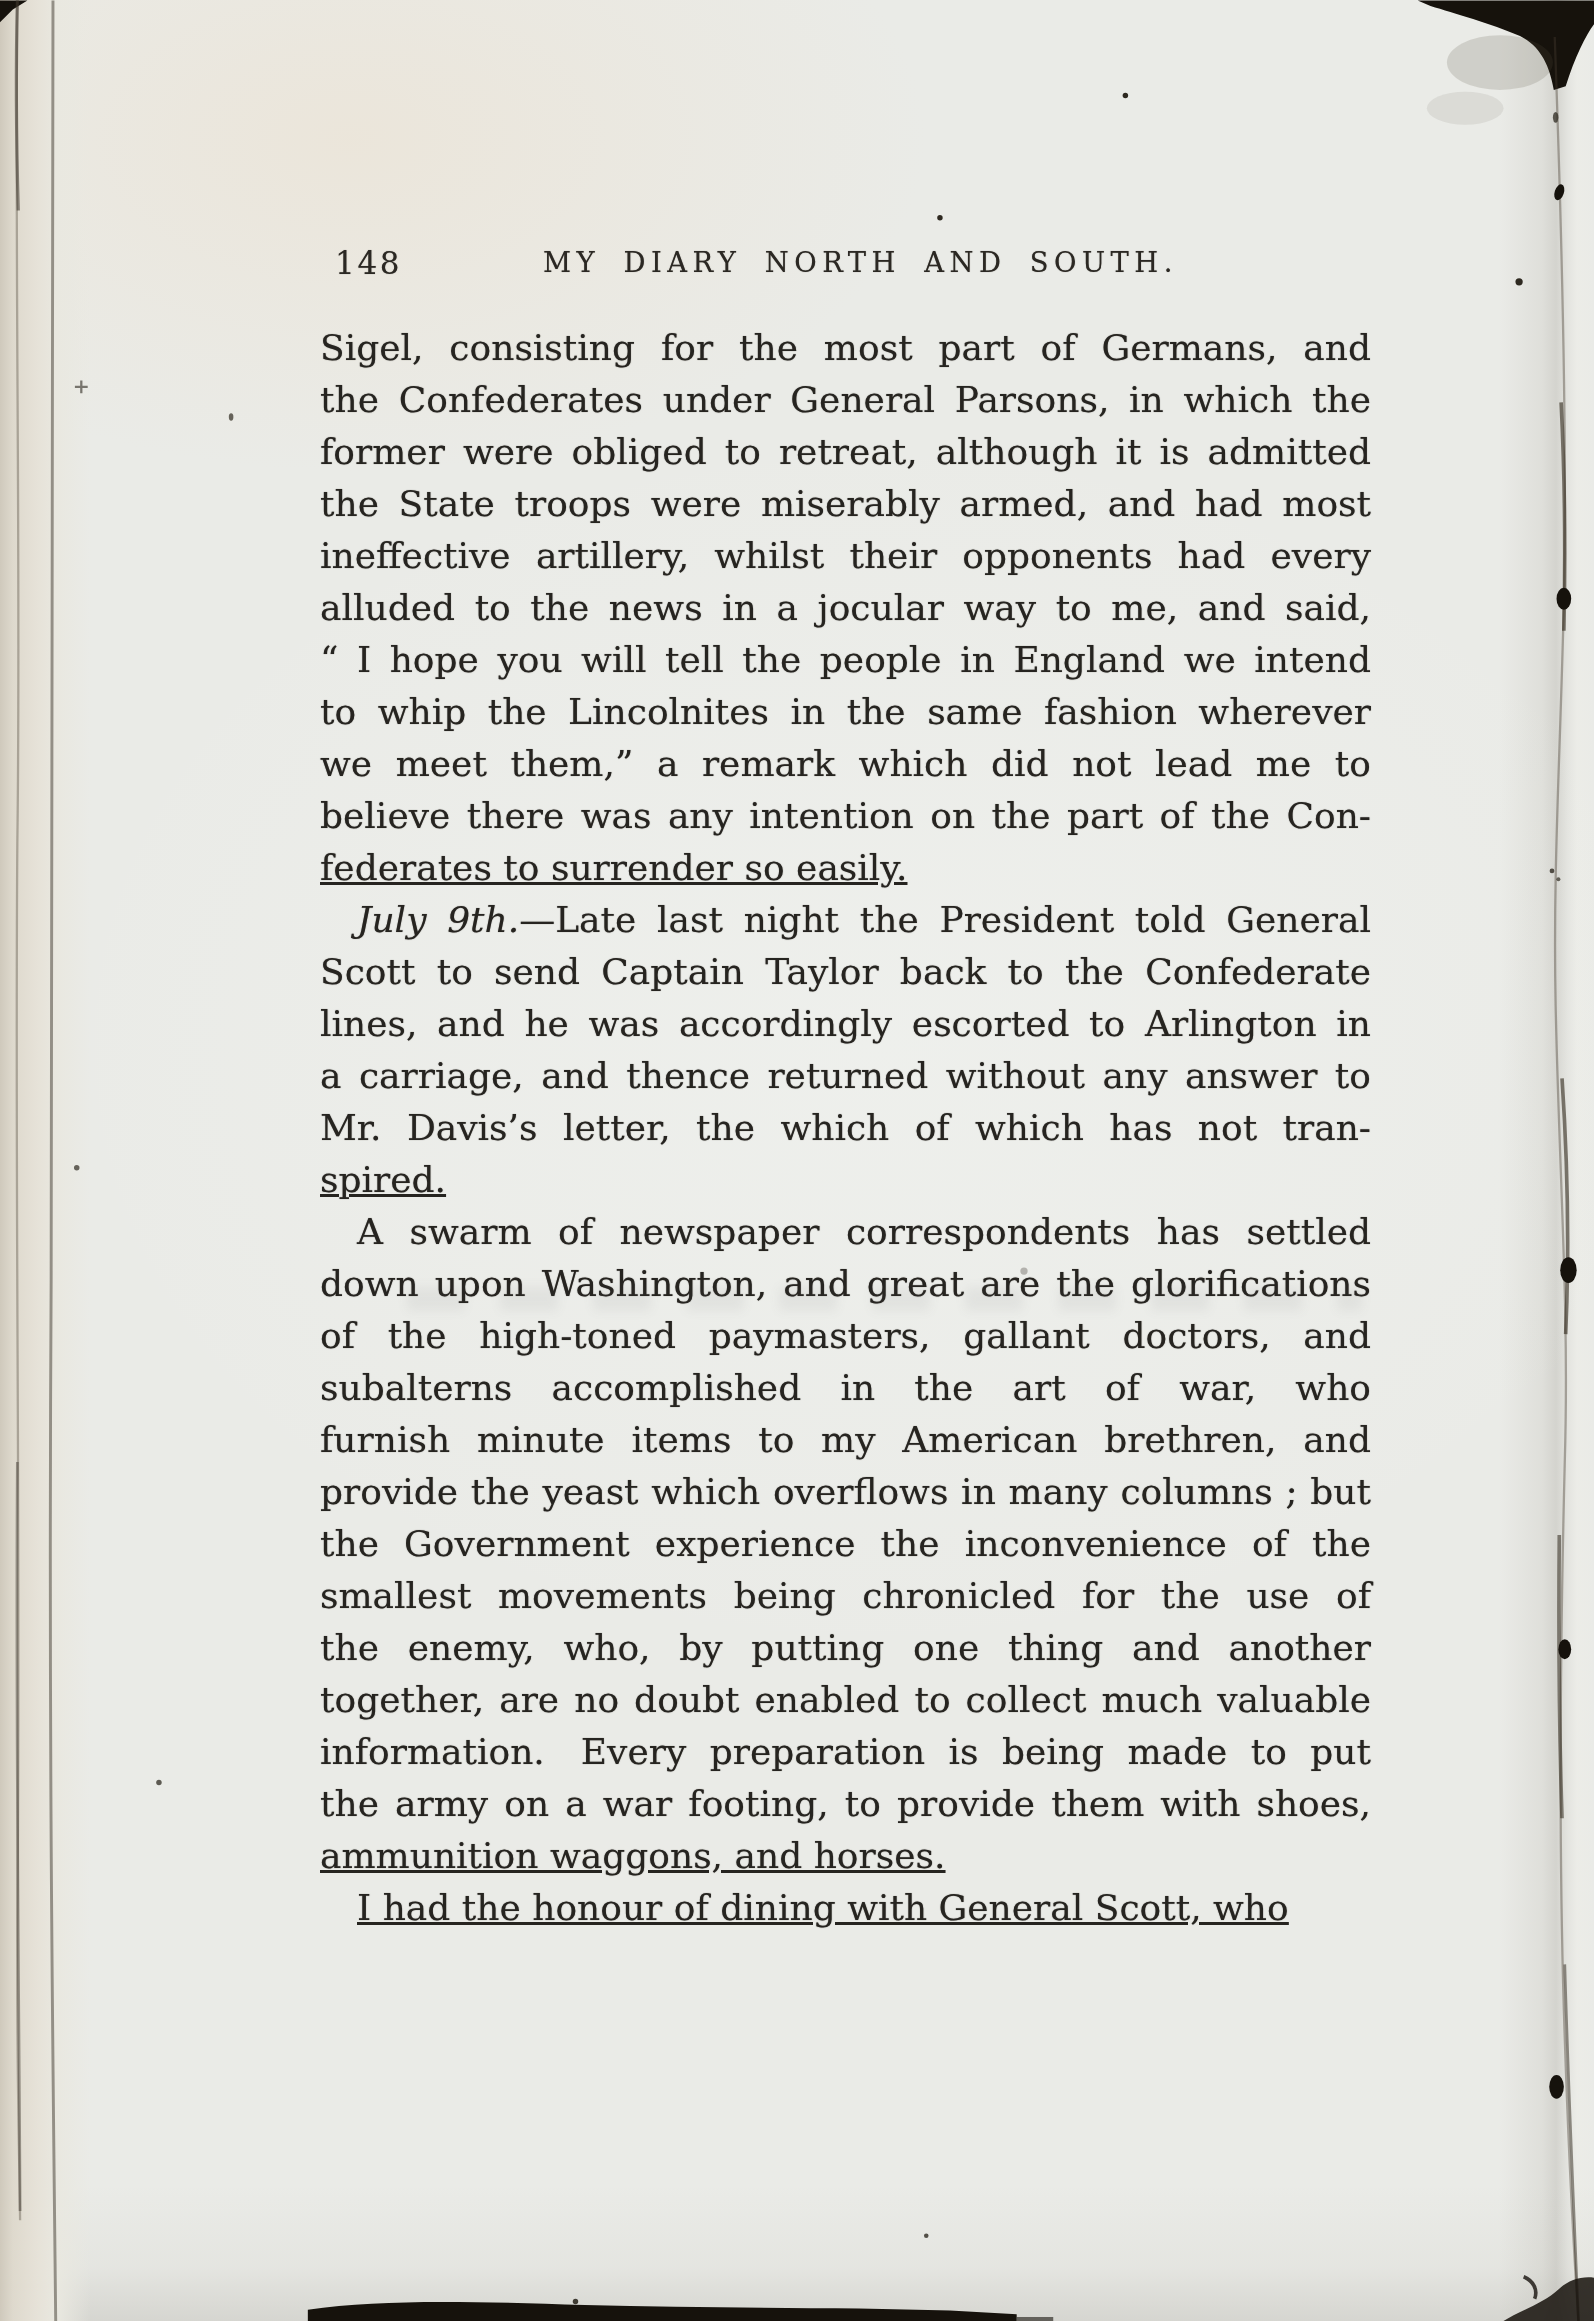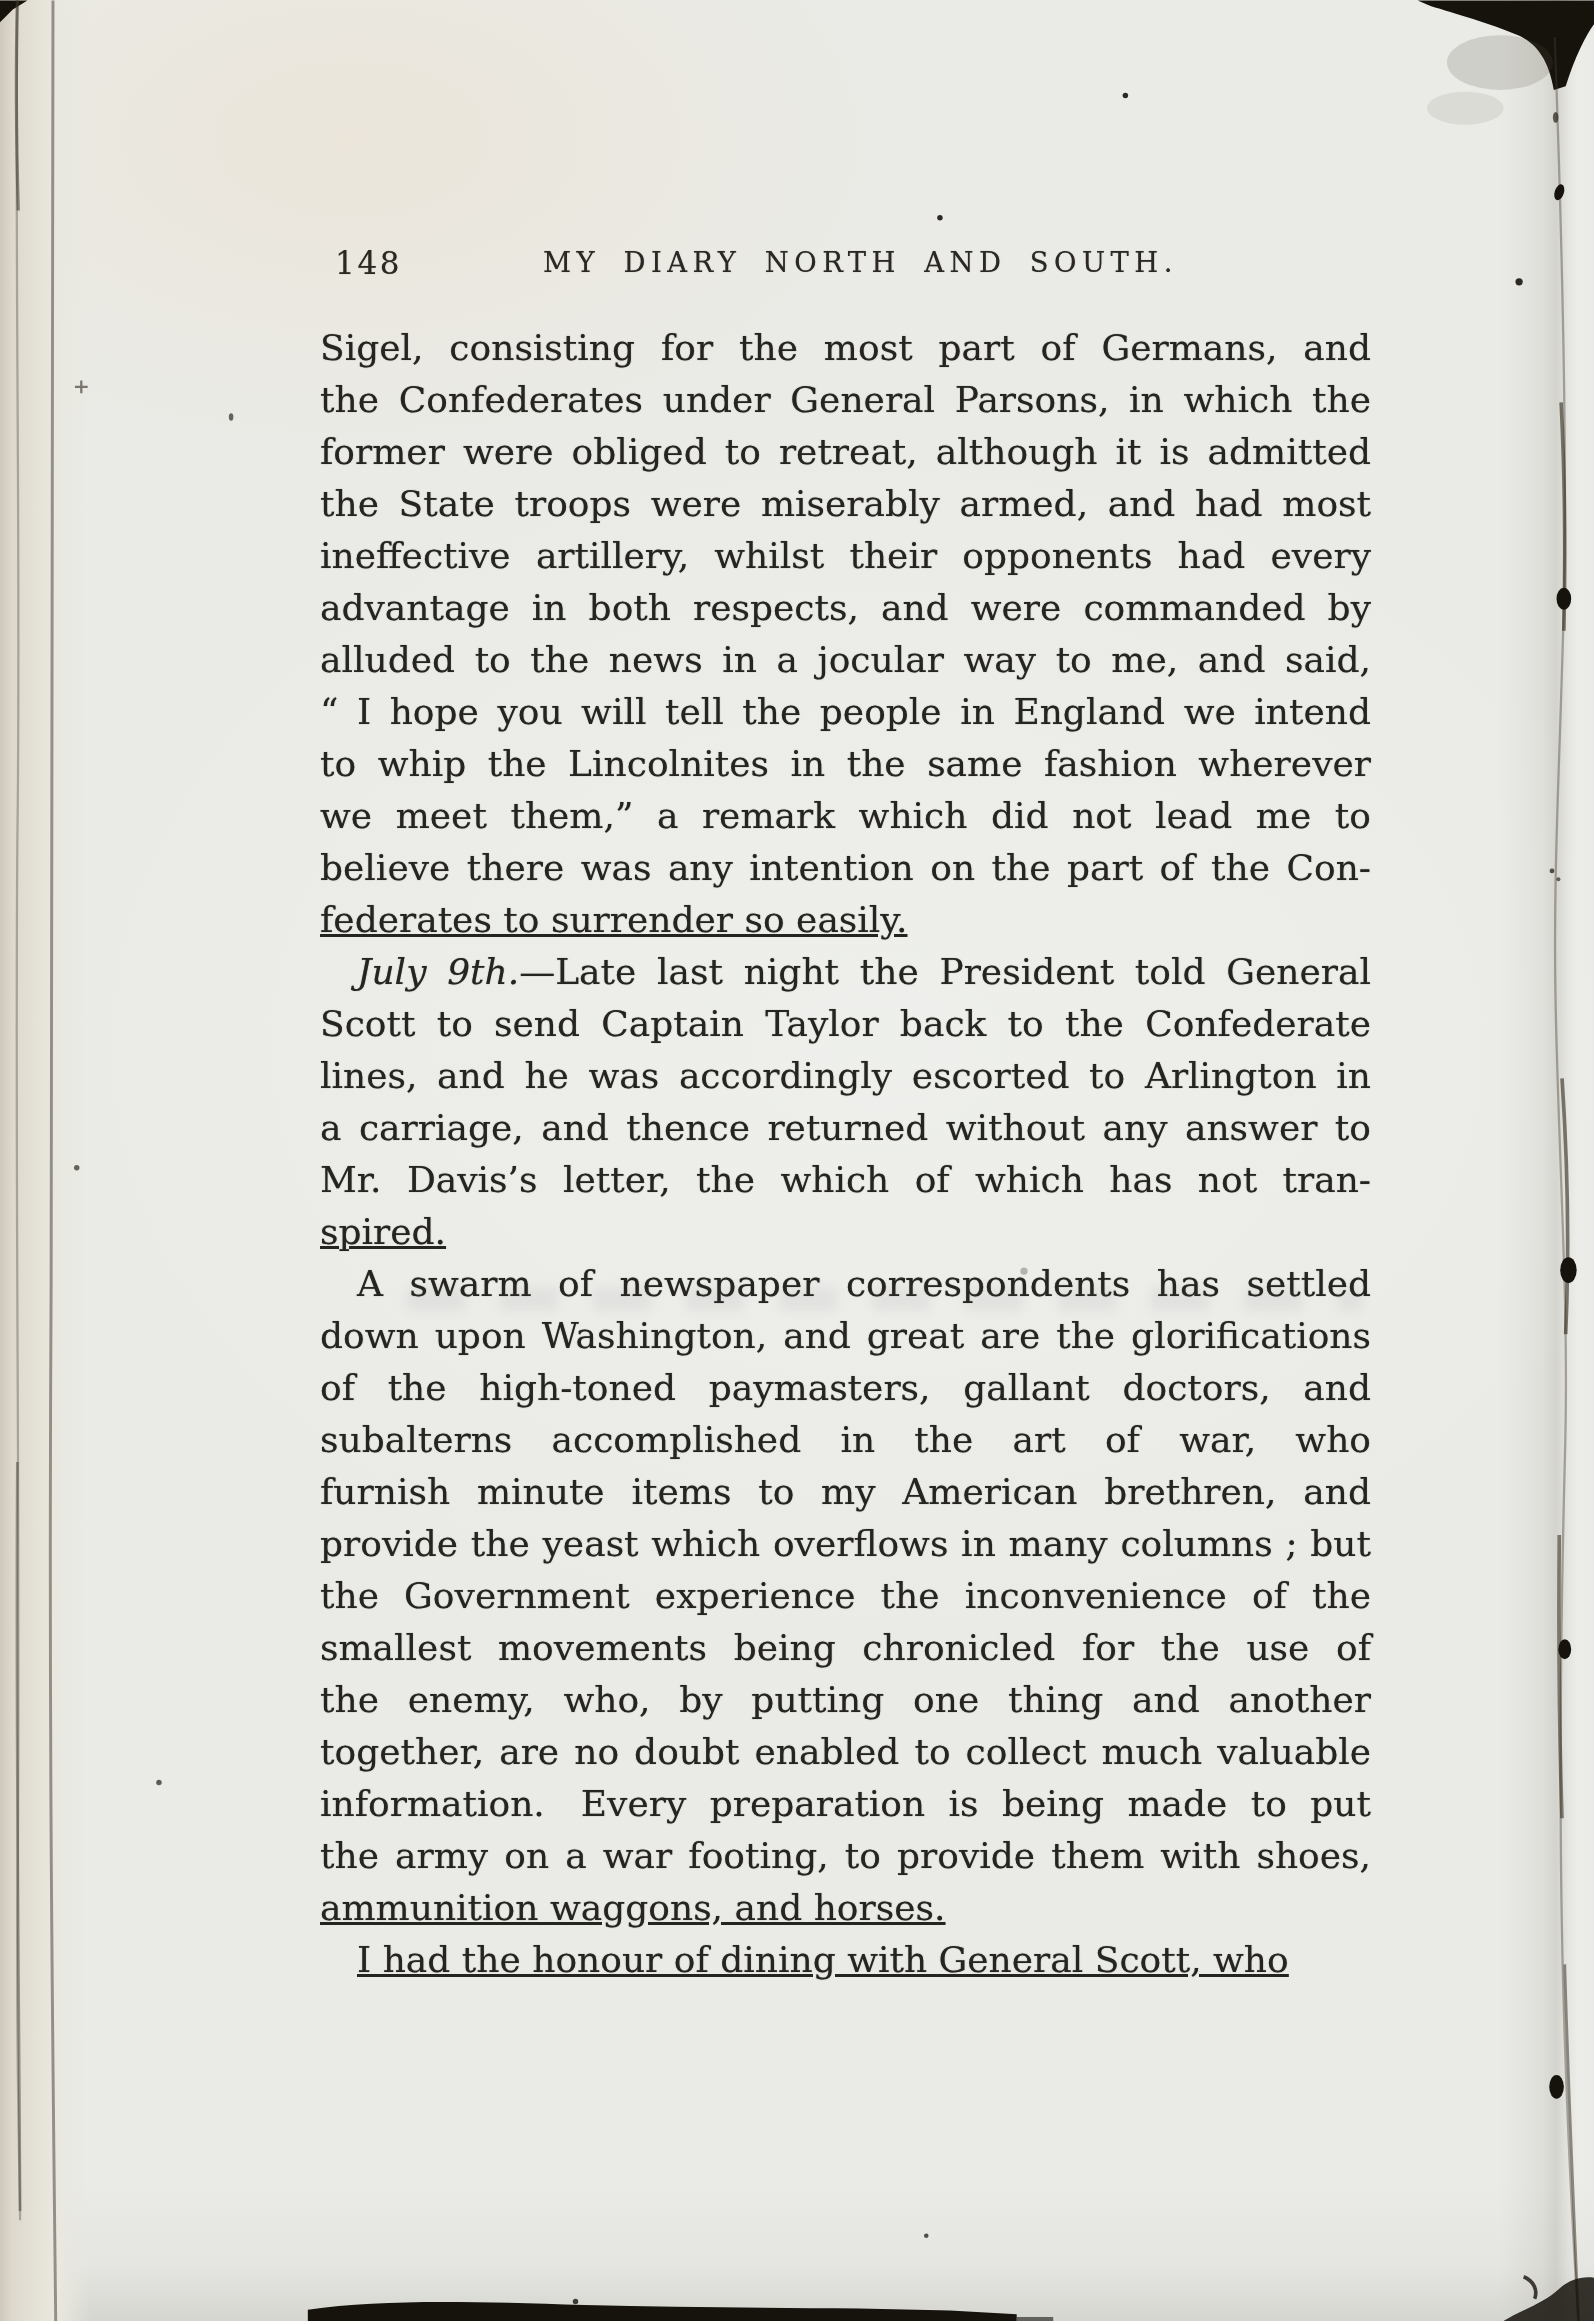--- a/index.html
+++ b/index.html
@@ -70,21 +70,20 @@
     <span class="running-title">MY DIARY NORTH AND SOUTH.</span>
   </div>
 
   <div class="body-text">
       <div class="para">
         <div class="line"><span>Sigel, consisting for the most part of Germans, and</span></div>
         <div class="line"><span>the Confederates under General Parsons, in which the</span></div>
         <div class="line"><span>former were obliged to retreat, although it is admitted</span></div>
         <div class="line"><span>the State troops were miserably armed, and had most</span></div>
         <div class="line"><span>ineffective artillery, whilst their opponents had every</span></div>
-        <div class="line"><span>advantage in both respects, and were commanded by</span></div>
         <div class="line"><span>alluded to the news in a jocular way to me, and said,</span></div>
         <div class="line"><span>“ I hope you will tell the people in England we intend</span></div>
         <div class="line"><span>to whip the Lincolnites in the same fashion wherever</span></div>
         <div class="line"><span>we meet them,” a remark which did not lead me to</span></div>
         <div class="line"><span>believe there was any intention on the part of the Con-</span></div>
         <div class="line flush"><span>federates to surrender so easily.</span></div>
       </div>
       <div class="para">
         <div class="line indent"><span class="it">July 9th.</span><span>—Late last night the President told General</span></div>
         <div class="line"><span>Scott to send Captain Taylor back to the Confederate</span></div>

